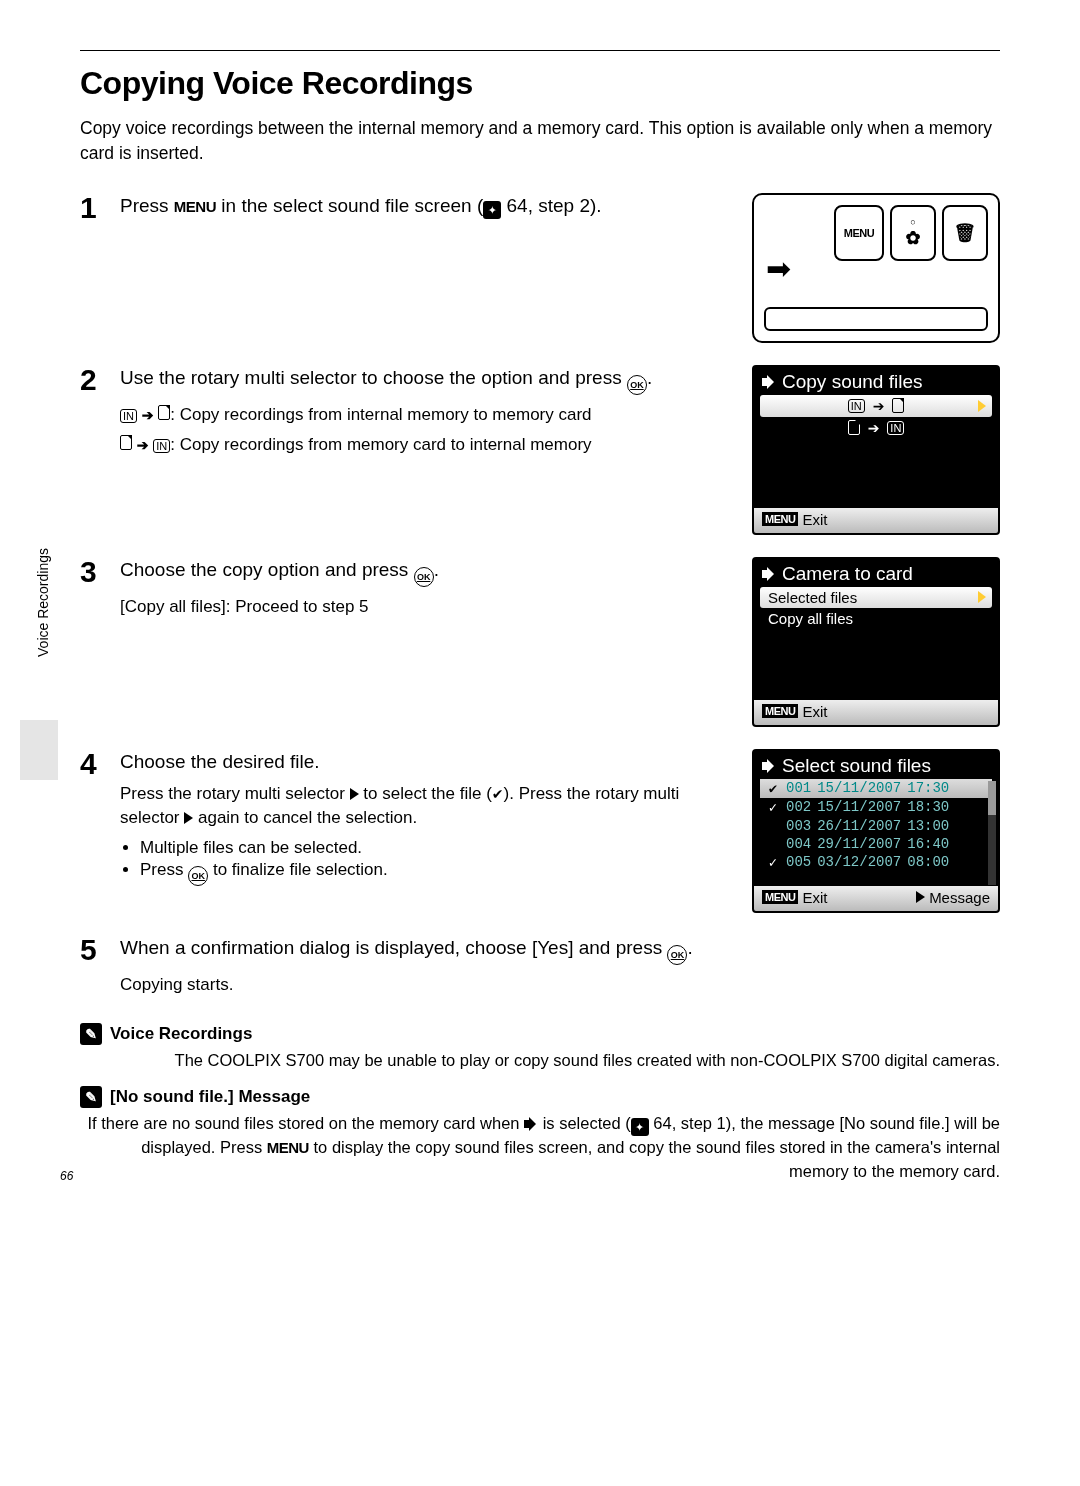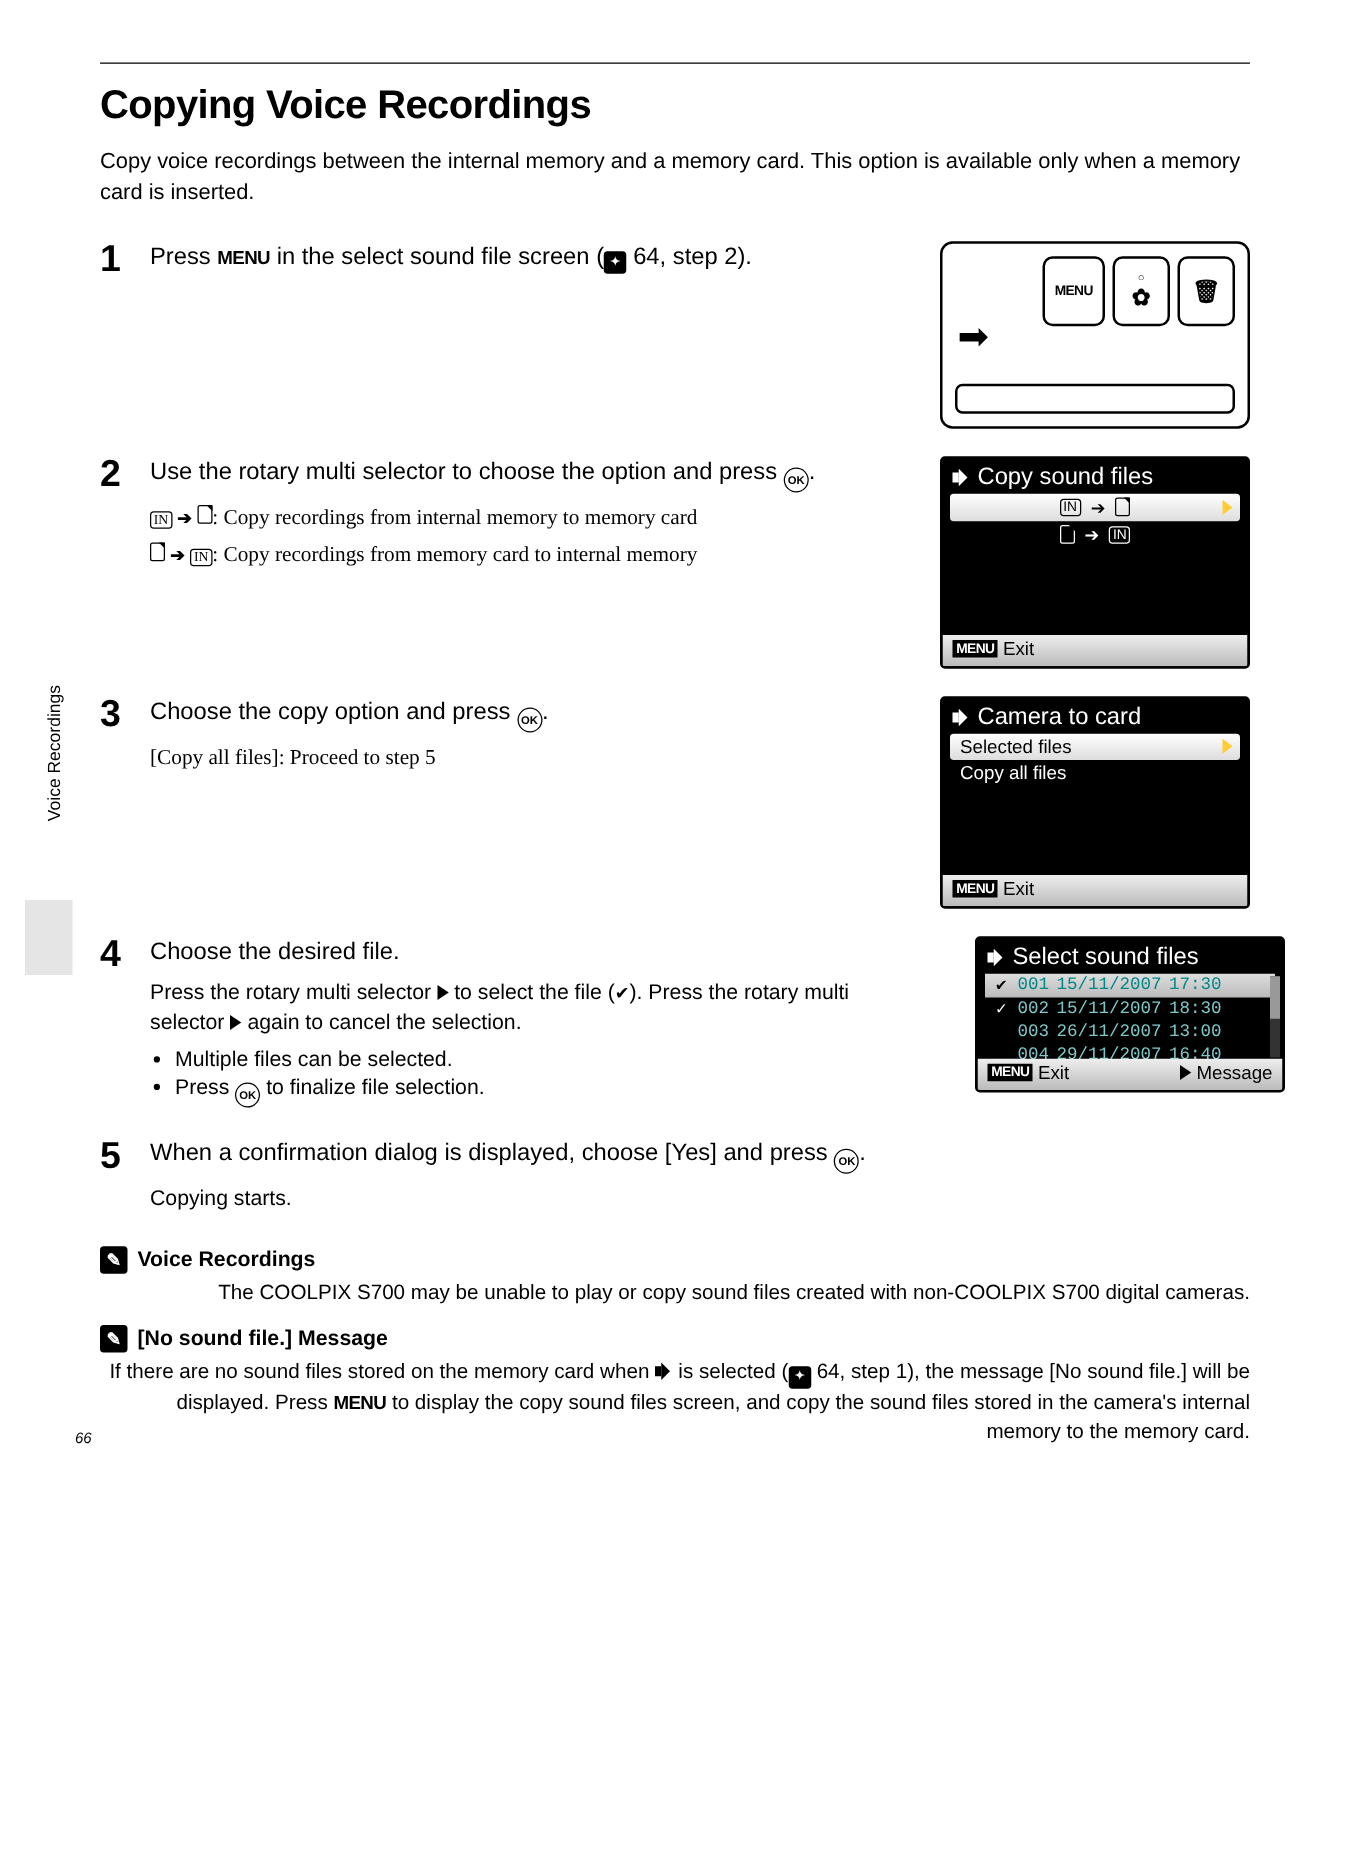--- a/index.html
+++ b/index.html
@@ -44,21 +44,21 @@
   .step-num {
     width: 40px;
     font-size: 30px;
     font-weight: 700;
     line-height: 1;
     padding-top: 0;
   }
   .step-body { flex: 1; padding-right: 23px; }
   .step-main { font-size: 19px; line-height: 1.35; }
   .step-sub { font-size: 17px; margin-top: 8px; line-height: 1.4; }
-  .step-sub .sub-line { margin-top: 6px; font-family: Liberation Serif, serif; }
+  .step-sub .sub-line { margin-top: 6px; }
   .bullets { margin-top: 8px; padding-left: 20px; }
   .bullets li { margin-bottom: 2px; font-size: 17px; }
   .illust {
     width: 248px;
     flex-shrink: 0;
   }
   .illust-box {
     border: 2px solid #000;
     border-radius: 10px;
     height: 150px;
@@ -139,21 +139,21 @@
   }
   .note-ico{
     width:22px;height:22px;background:#000;color:#fff;display:inline-flex;align-items:center;justify-content:center;border-radius:3px;font-size:14px;
   }
   .note-body{font-size:16.5px;line-height:1.4;text-align:right;}
 
   .pg{position:absolute;left:60px;bottom:40px;font-style:italic;font-size:12px;}
 
   .inline-menu{font-family:Arial;font-weight:700;font-size:15px;letter-spacing:-0.5px;}
   .inline-ref{display:inline-flex;width:18px;height:18px;background:#000;color:#fff;align-items:center;justify-content:center;border-radius:3px;font-size:11px;vertical-align:-2px;}
-  .inline-ok{display:inline-flex;width:20px;height:20px;border:1.8px solid #000;border-radius:50%;align-items:center;justify-content:center;font-size:9px;font-weight:700;vertical-align:-4px;}
+  .inline-ok{display:inline-flex;width:20px;height:20px;border:1.8px solid #000;border-radius:50%;align-items:center;justify-content:center;font-size:9px;font-weight:700;vertical-align:-4px;text-decoration:underline;}
   .tri{display:inline-block;border-left:9px solid #000;border-top:6px solid transparent;border-bottom:6px solid transparent;vertical-align:-1px;}
   .chk-ico::before{content:"✔";font-size:14px;}
   .row.copt{display:flex;justify-content:center;gap:8px;align-items:center;padding:3px 8px;color:#fff;}
   .row.copt.sel{color:#000;}
   .ico-in2{font-size:11px;border:1px solid currentColor;padding:0 2px;border-radius:3px;display:inline-block;line-height:1.1;}
   .sd-shape{display:inline-block;width:12px;height:15px;border:1.5px solid currentColor;border-radius:2px 2px 2px 2px;position:relative;}
   .sd-shape::before{content:"";position:absolute;right:-1px;top:-1px;border-top:5px solid #000;border-left:5px solid transparent;}
   .lcd .sd-shape::before{border-top-color:#000;}
   .lcd .row.copt .sd-shape::before{border-top-color:#000;}
   .row.copt:not(.sel) .sd-shape::before{border-top-color:#000;}
@@ -273,21 +273,21 @@
     <div class="step-main">Choose the desired file.</div>
     <div class="step-sub">
       <span>Press the rotary multi selector </span><span class="tri"></span><span> to select the file (</span><span class="chk-ico"></span><span>). Press the rotary multi selector </span><span class="tri"></span><span> again to cancel the selection.</span>
     </div>
     <ul class="bullets">
       <li>Multiple files can be selected.</li>
       <li><span>Press </span><span class="inline-ok">OK</span><span> to finalize file selection.</span></li>
     </ul>
   </div>
   <div class="illust">
-    <div class="lcd lcd-files" style="height:125px;margin-left:28px;">
+    <div class="lcd lcd-files" style="height:164px;">
       <div class="title-row">
           <span class="speak-svg"></span>
           <span>Select sound files</span>
         </div>
       <div class="body" id="file-list">
           <div class="file-row sel">
             <span class="chk">✔</span>
             <span>001</span>
             <span>15/11/2007</span>
             <span>17:30</span>

